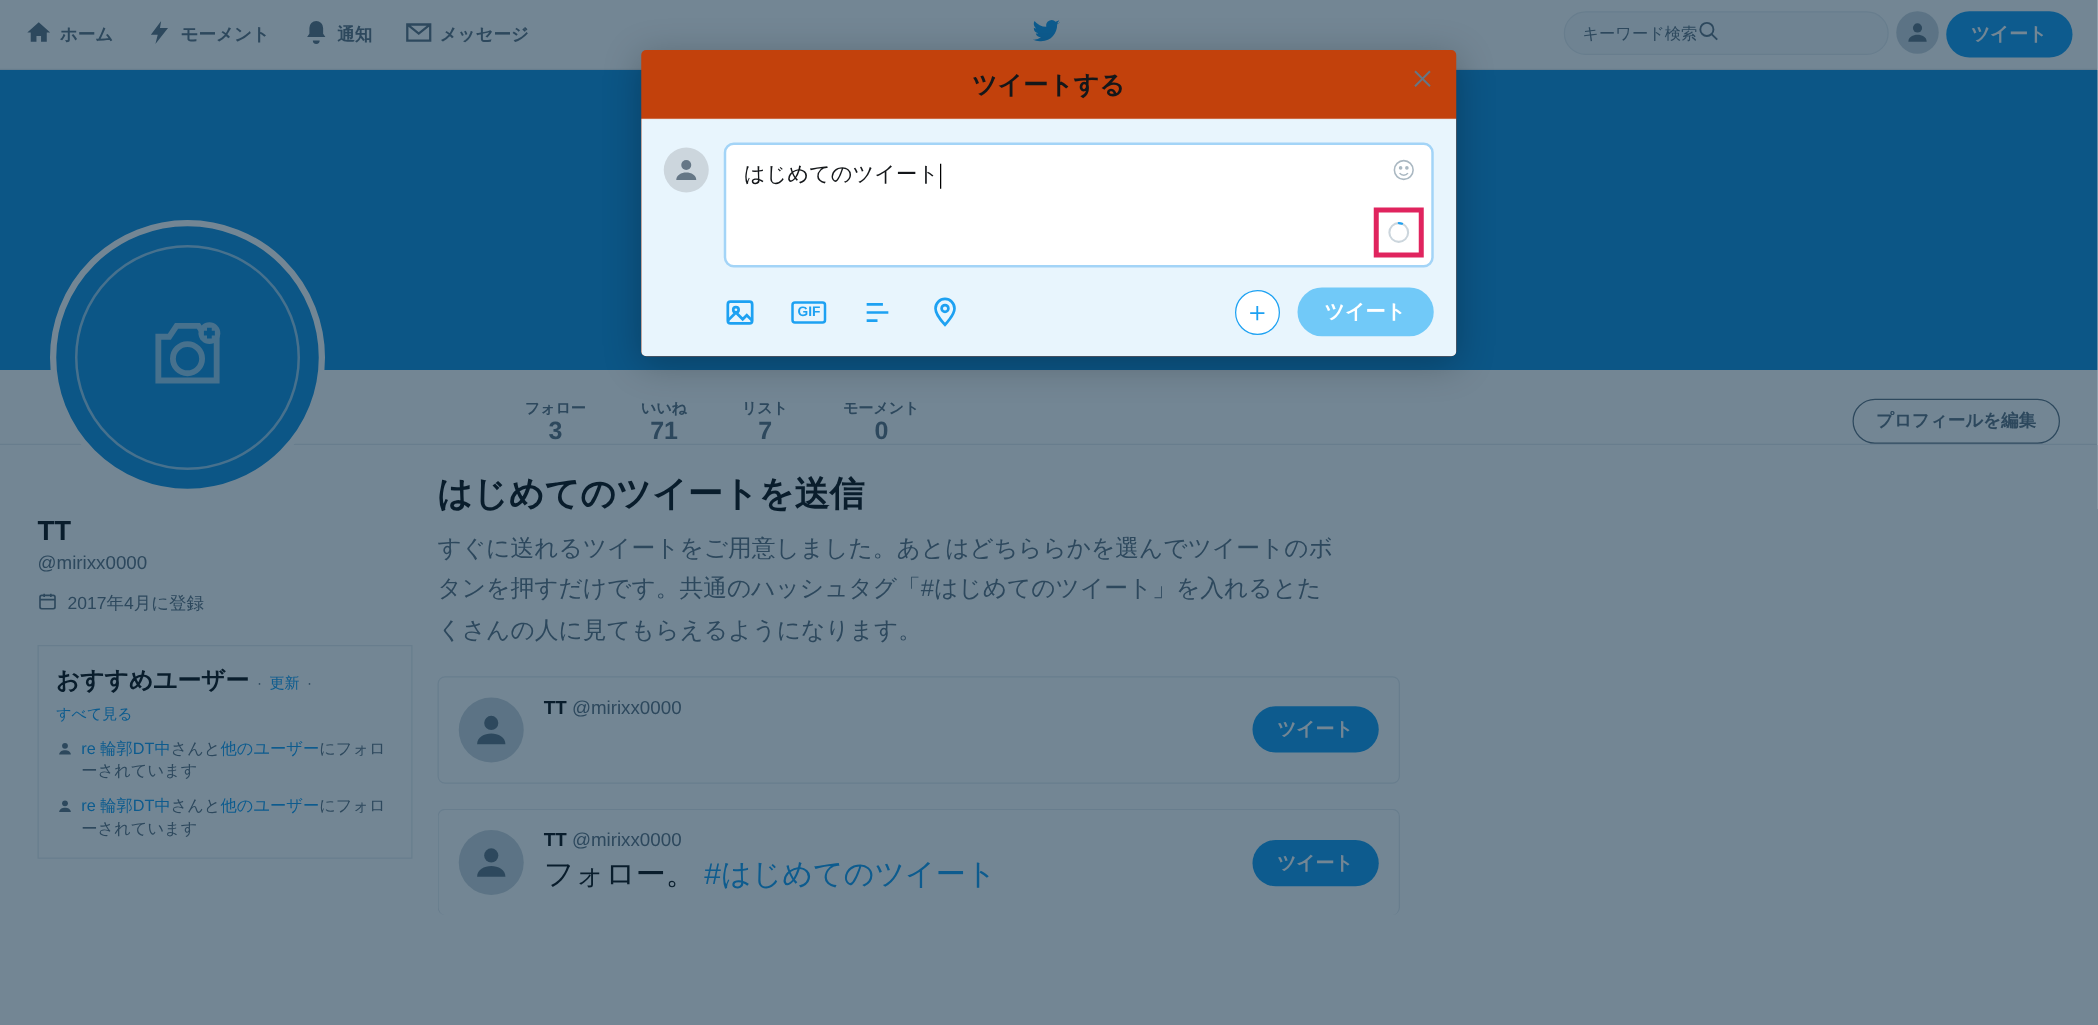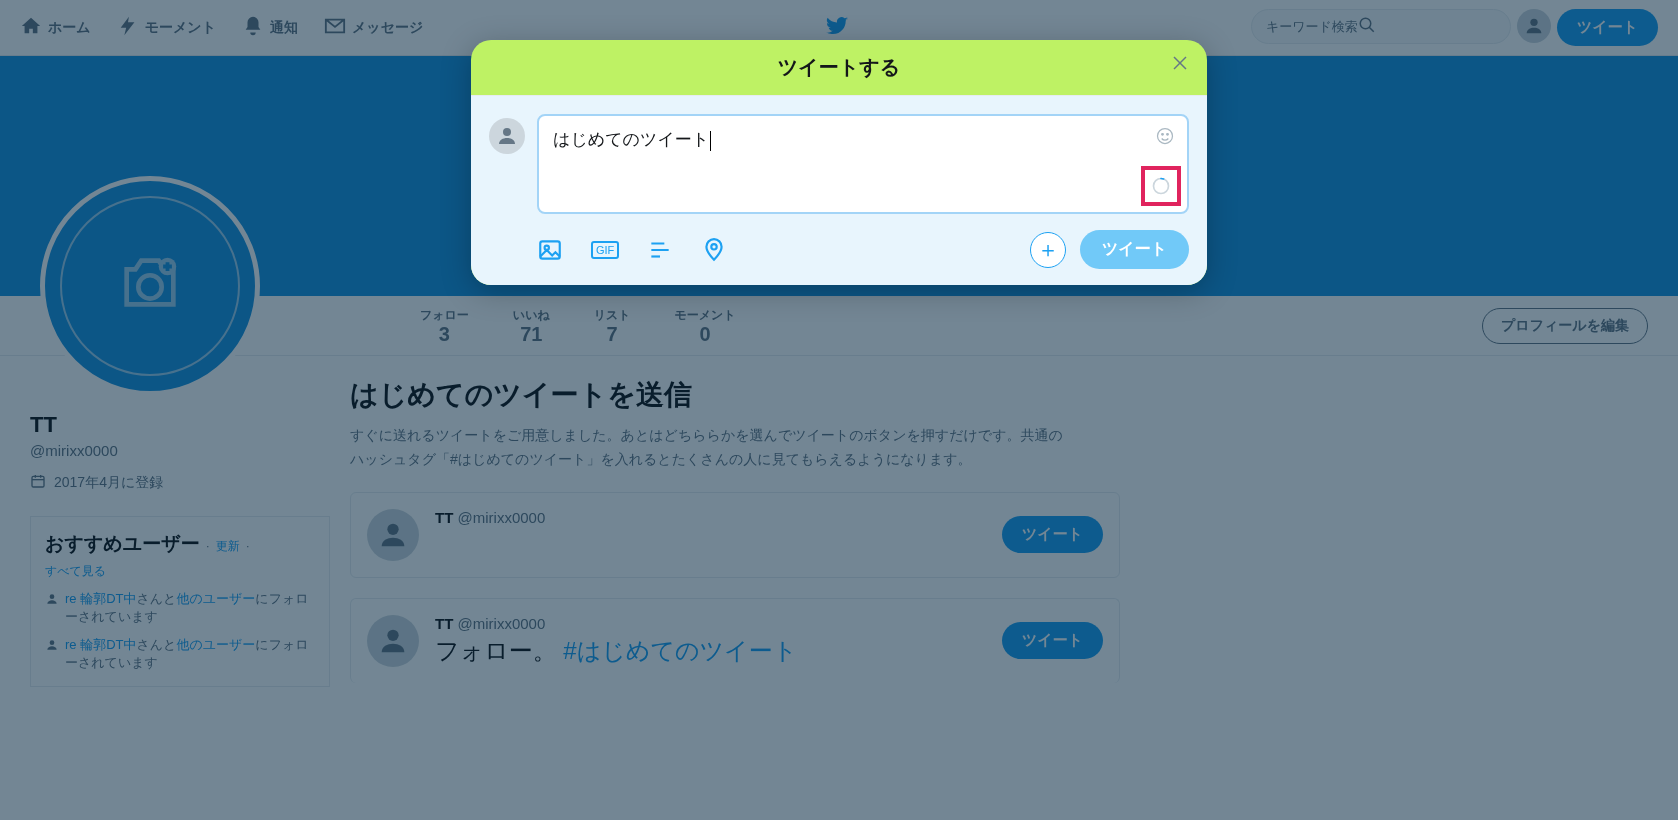--- a/index.html
+++ b/index.html
@@ -23,21 +23,21 @@
   .search-box svg{width:18px;height:18px;fill:var(--tw-gray);margin-left:auto;}
   .avatar-sm{width:34px;height:34px;border-radius:50%;background:#ccd6dd;display:flex;align-items:center;justify-content:center;}
   .avatar-sm svg{width:22px;height:22px;fill:#657786;}
   .tweet-btn{background:var(--tw-blue);color:#fff;border:none;border-radius:20px;padding:9px 20px;font-size:15px;font-weight:bold;cursor:pointer;}
   
   .banner{height:240px;background:#1b95e0;position:relative;}
   .profile-photo-ring{position:absolute;left:40px;top:120px;width:220px;height:220px;border-radius:50%;border:5px solid #fff;background:#1b95e0;display:flex;align-items:center;justify-content:center;}
   .inner-ring{width:180px;height:180px;border-radius:50%;border:2px solid #9ed0f0;display:flex;align-items:center;justify-content:center;}
   .camera-ic svg{width:70px;height:70px;fill:#9ed0f0;}
   
-  .statsbar{height:60px;border-bottom:1px solid var(--tw-border);display:flex;align-items:center;padding-left:420px;padding-right:30px;background:#fff;}
+  .statsbar{height:60px;border-bottom:1px solid var(--tw-border);display:flex;align-items:flex-end;padding-left:420px;padding-right:30px;background:#fff;}
   .stat{margin-right:44px;text-align:center;cursor:pointer;}
   .stat-label{font-size:12px;font-weight:bold;color:var(--tw-gray);}
   .stat-value{font-size:20px;font-weight:bold;color:var(--tw-gray);line-height:1;}
   .edit-profile-btn{margin-left:auto;background:#fff;border:1px solid var(--tw-gray);color:var(--tw-gray);border-radius:20px;padding:8px 18px;font-size:14px;font-weight:bold;cursor:pointer;}
   
   .maingrid{display:flex;padding:20px 30px;gap:20px;}
   .leftcol{width:300px;}
   .profile-name{font-size:22px;font-weight:bold;margin-top:36px;}
   .profile-handle{color:var(--tw-gray);font-size:15px;margin-top:4px;}
   .profile-join{color:var(--tw-gray);font-size:14px;margin-top:14px;display:flex;align-items:center;gap:8px;}
@@ -48,50 +48,50 @@
   .suggest-head .link{color:var(--tw-blue);font-size:12px;font-weight:normal;}
   .reco-line{font-size:13px;color:var(--tw-gray);margin-top:10px;display:flex;gap:6px;align-items:flex-start;}
   .reco-line svg{width:14px;height:14px;fill:var(--tw-gray);flex-shrink:0;margin-top:2px;}
   .reco-line .lk{color:var(--tw-blue);}
   .reco-user{display:flex;gap:10px;margin-top:10px;align-items:flex-start;}
   .reco-avatar{width:52px;height:52px;border-radius:50%;background:linear-gradient(135deg,#f8e7a0,#f5c6d6);flex-shrink:0;}
   .reco-close{color:#ccd6dd;cursor:pointer;margin-left:4px;}
   .follow-btn{border:1px solid var(--tw-blue);color:var(--tw-blue);background:#fff;border-radius:20px;padding:4px 18px;font-size:14px;font-weight:bold;cursor:pointer;margin-top:4px;}
   .centercol{flex:1;max-width:770px;}
   .first-tweet-head{font-size:28px;font-weight:bold;}
-  .first-tweet-desc{font-size:14px;color:var(--tw-gray);line-height:1.7;margin-top:10px;max-width:720px;}
+  .first-tweet-desc{font-size:19px;color:var(--tw-gray);line-height:1.7;margin-top:10px;max-width:720px;}
   .tweet-card{border:1px solid var(--tw-border);border-radius:6px;padding:16px;display:flex;gap:16px;margin-top:20px;align-items:flex-start;}
   .tweet-avatar{width:52px;height:52px;border-radius:50%;background:#ccd6dd;display:flex;align-items:center;justify-content:center;flex-shrink:0;}
   .tweet-avatar svg{width:34px;height:34px;fill:#657786;}
   .tweet-body{flex:1;}
   .tweet-userline{font-size:15px;}
   .tweet-userline .n{font-weight:bold;}
   .tweet-userline .h{color:var(--tw-gray);}
   .tweet-text{font-size:24px;line-height:1.4;margin-top:2px;}
   .tweet-text .tag{color:var(--tw-blue);}
   .card-tweet-btn{align-self:center;}
   
   .overlay{position:absolute;inset:0;background:rgba(0,35,60,0.55);}
-  .modal{position:absolute;left:50%;top:40px;transform:translateX(-50%);width:736px;background:#bef264;border-radius:20px;overflow:hidden;box-shadow:0 6px 30px rgba(0,0,0,.25);}
+  .modal{position:absolute;left:50%;top:40px;transform:translateX(-50%);width:652px;background:#c2410c;border-radius:4px;overflow:hidden;box-shadow:0 6px 30px rgba(0,0,0,.25);}
   .modal-head{display:flex;align-items:center;justify-content:center;position:relative;height:56px;border-bottom:1px solid var(--tw-border);font-size:20px;font-weight:bold;}
   .modal-close{position:absolute;right:18px;top:14px;color:var(--tw-gray);cursor:pointer;font-size:20px;}
   .compose-area{background:var(--tw-lightblue);padding:18px 18px 16px 18px;}
   .compose-row{display:flex;gap:12px;align-items:flex-start;}
   .compose-avatar{width:36px;height:36px;border-radius:50%;background:#ccd6dd;display:flex;align-items:center;justify-content:center;flex-shrink:0;margin-top:4px;}
   .compose-avatar svg{width:24px;height:24px;fill:#657786;}
   .compose-box{flex:1;background:#fff;border:2px solid #a3d4f7;border-radius:8px;padding:12px 42px 48px 14px;position:relative;min-height:100px;font-size:17px;color:var(--tw-text);}
   .compose-box .cursor{display:inline-block;border-right:1px solid #000;height:20px;vertical-align:middle;margin-left:1px;}
   .emoji-ic{position:absolute;right:12px;top:10px;color:#aab8c2;}
   .emoji-ic svg{width:20px;height:20px;fill:none;stroke:#aab8c2;stroke-width:1.5;}
   .red-highlight{position:absolute;right:6px;bottom:6px;border:4px solid #e0245e;width:40px;height:40px;display:flex;align-items:center;justify-content:center;}
   .red-highlight svg{width:20px;height:20px;}
   .compose-tools{display:flex;align-items:center;gap:28px;margin-top:16px;margin-left:48px;}
   .tool-ic{color:var(--tw-blue);cursor:pointer;display:flex;align-items:center;justify-content:center;}
   .tool-ic svg{width:26px;height:26px;}
-  .gif-box{border:2px solid var(--tw-blue);border-radius:3px;padding:1px 3px;font-size:11px;font-weight:normal;color:var(--tw-blue);}
+  .gif-box{border:2px solid var(--tw-blue);border-radius:3px;padding:1px 3px;font-size:11px;font-weight:bold;color:var(--tw-blue);}
   .tools-right{margin-left:auto;display:flex;align-items:center;gap:14px;}
   .add-thread-btn{width:36px;height:36px;border-radius:50%;border:1px solid var(--tw-blue);color:var(--tw-blue);background:#fff;display:flex;align-items:center;justify-content:center;font-size:22px;cursor:pointer;}
   .modal-tweet-btn{background:#71c9f8;color:#fff;border:none;border-radius:20px;padding:9px 22px;font-size:16px;font-weight:bold;cursor:pointer;}
   a{text-decoration:none;}
 </style>
 </head>
 <body>
 
 <div class="topnav">
   <div class="nav-left">

